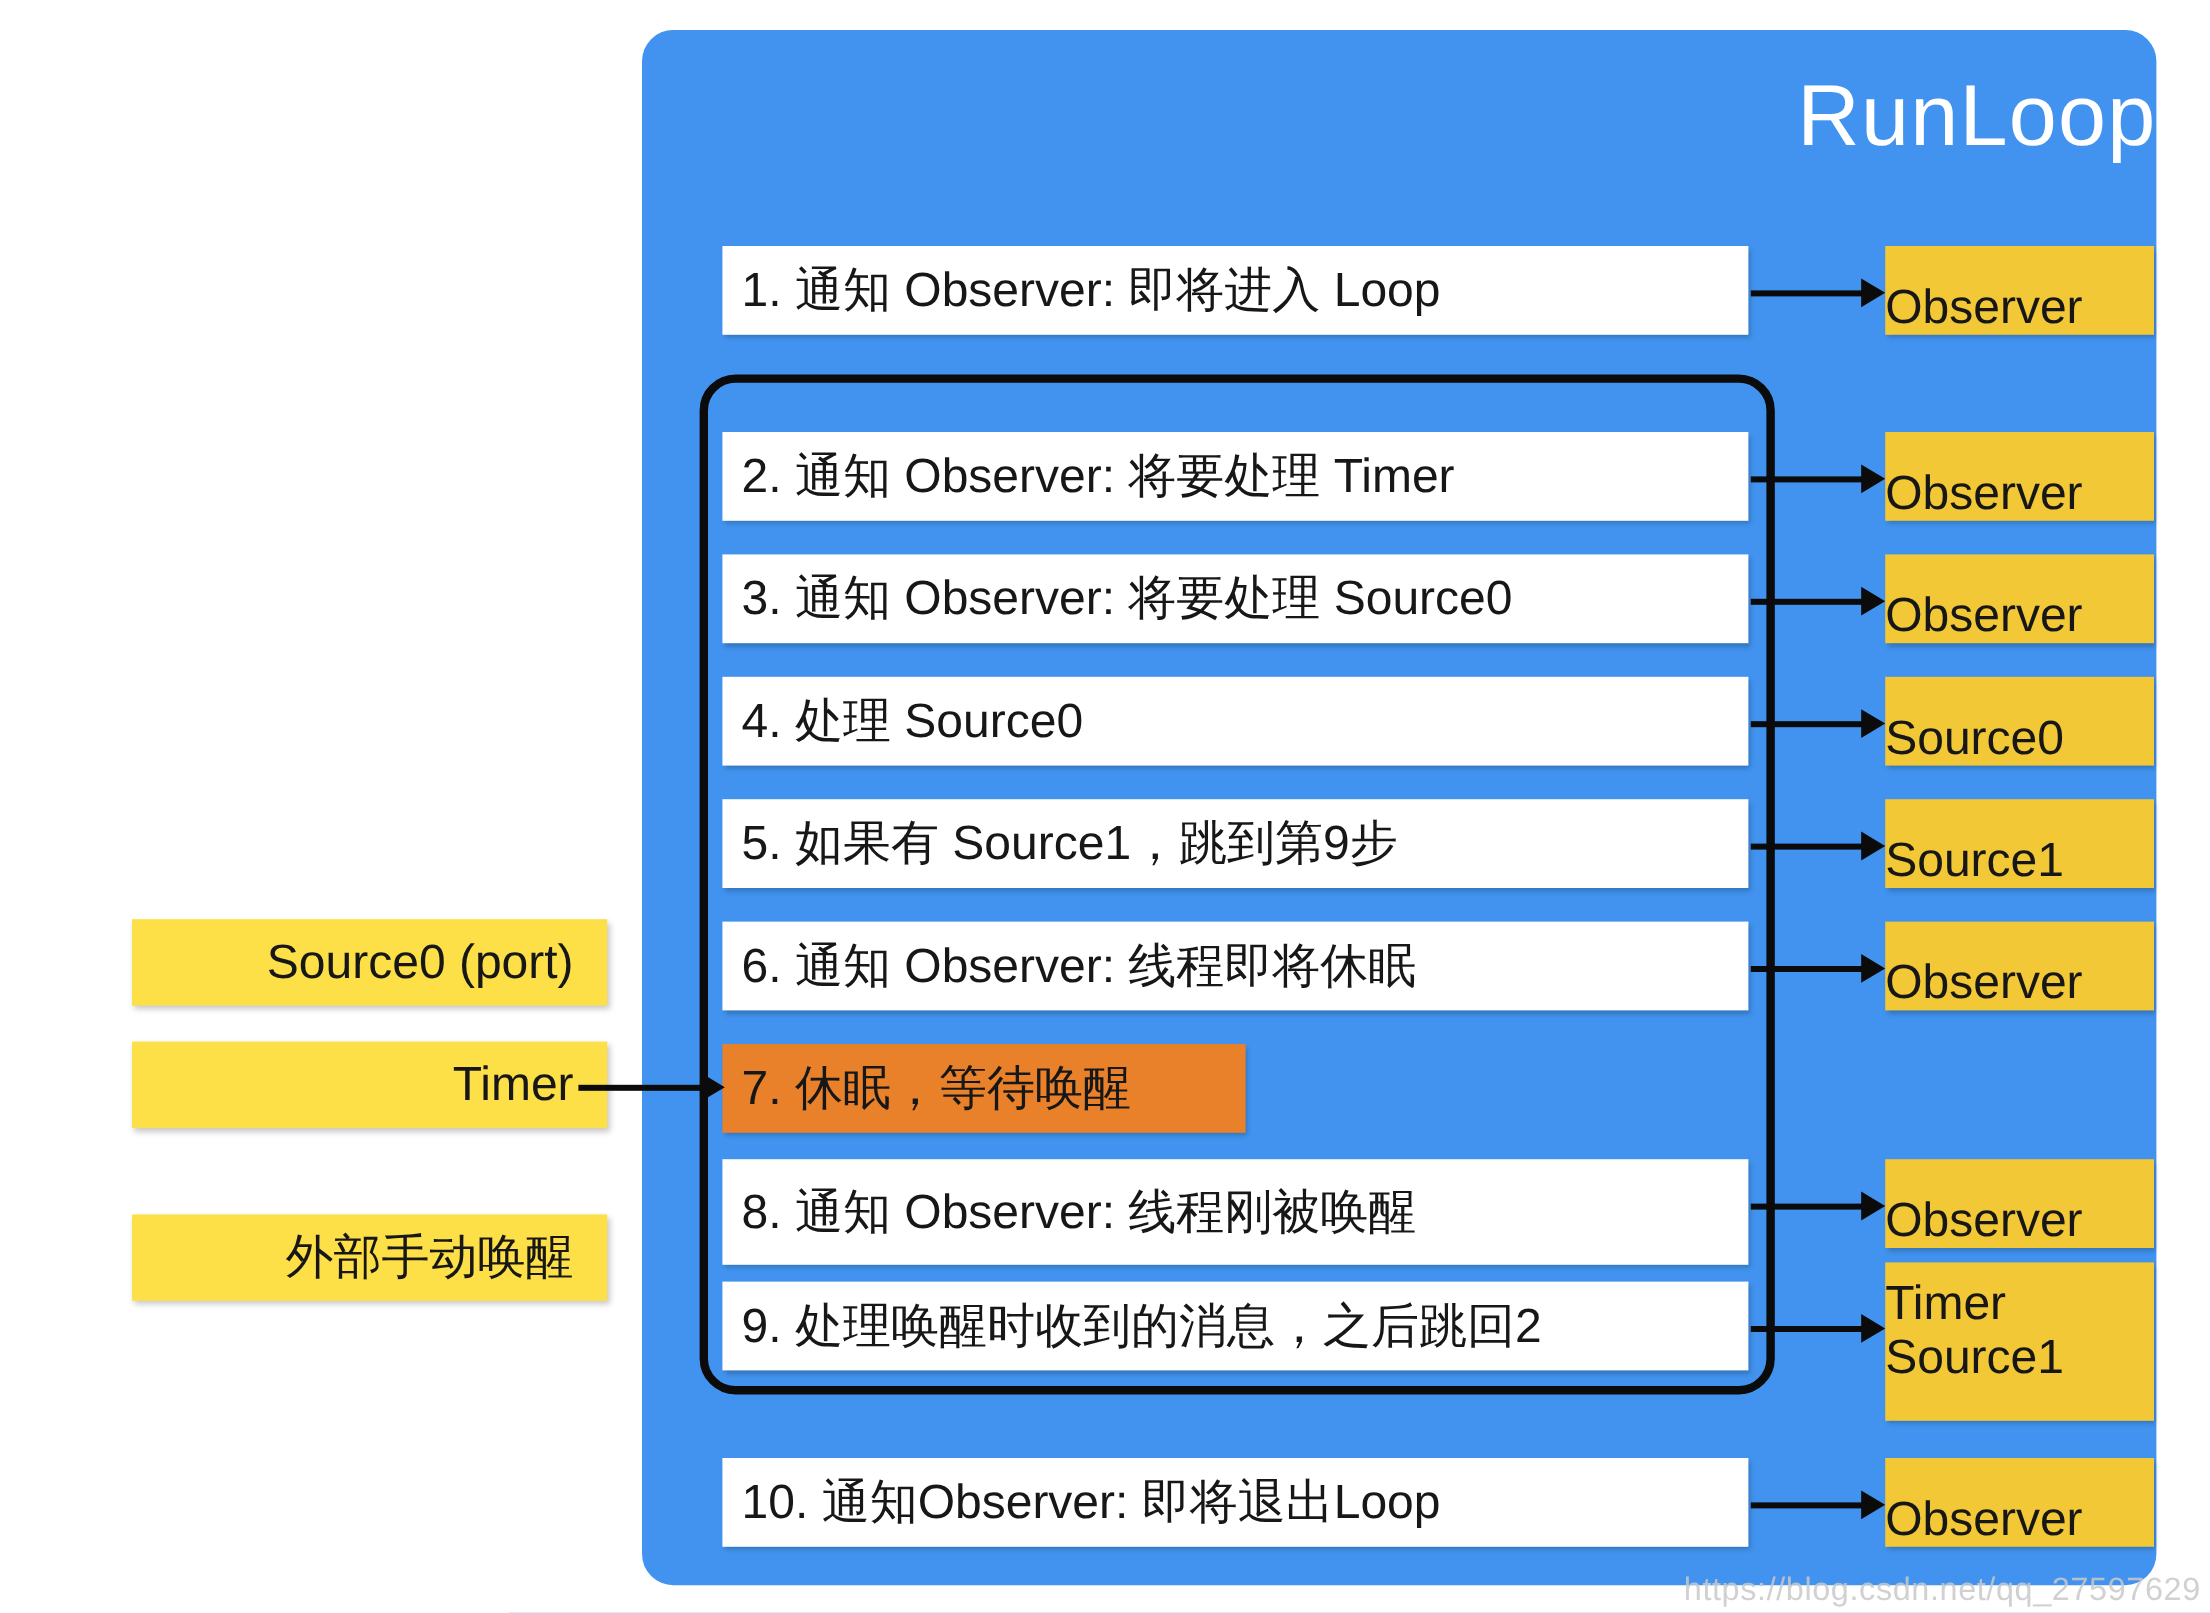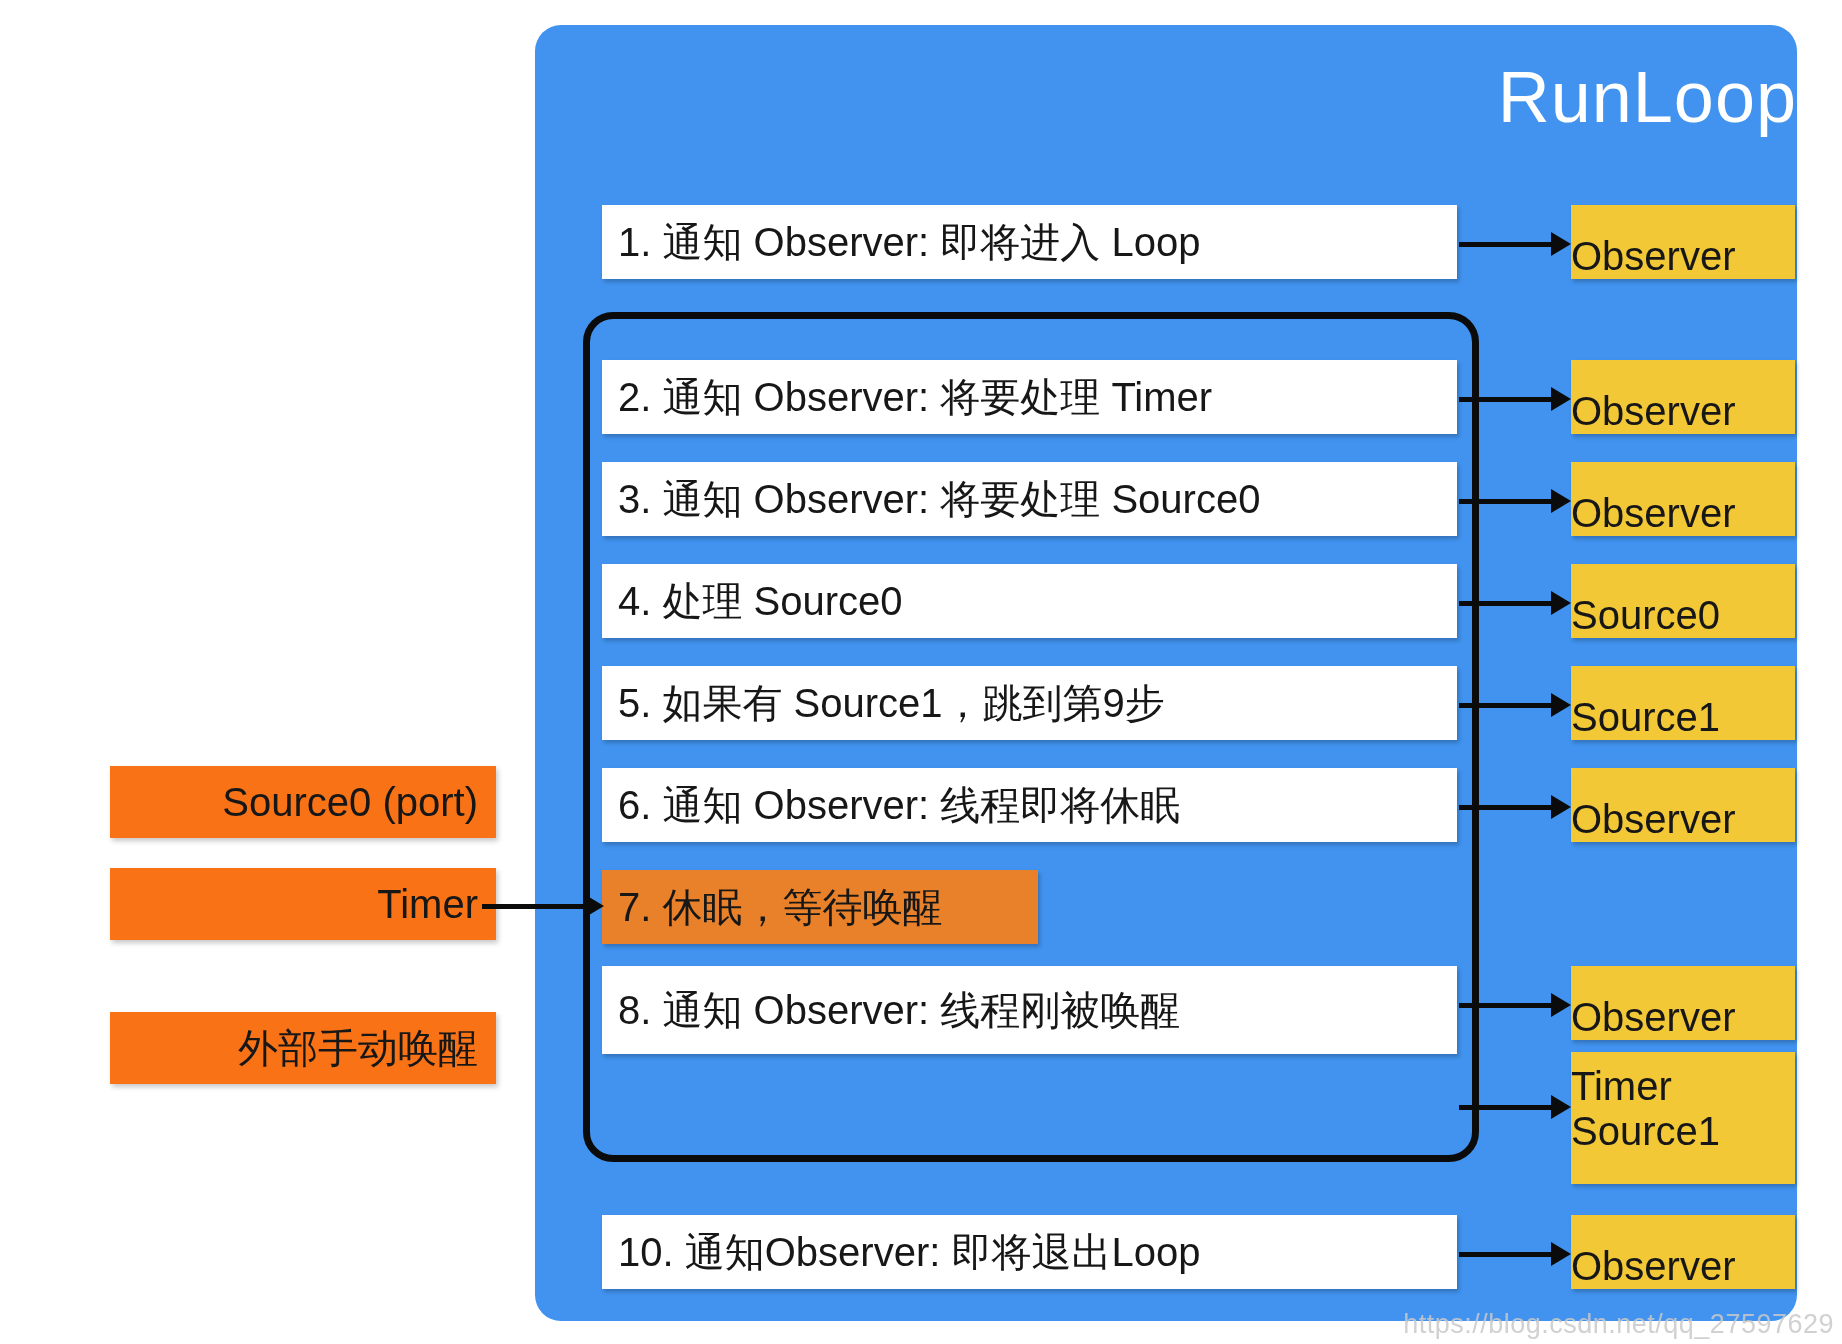--- a/index.html
+++ b/index.html
@@ -70,28 +70,28 @@
   }
   .tag.two-line{
     display:block;
     padding-top:12px;
   }
   .tag.two-line span{display:block;}
 
   
   .ltag{
     position:absolute;
-    background:#f97316;
+    background:#fde047;
     color:#171717;
     font-size:40px;
     line-height:1.1;
     display:flex;
     align-items:center;
     justify-content:flex-end;
-    padding-right:18px;
+    padding-right:28px;
     white-space:nowrap;
     box-shadow:2px 3px 5px rgba(0,0,0,0.22);
   }
 
   
   .arrow{position:absolute;height:0;}
   .arrow .shaft{
     position:absolute;left:0;top:0;height:5px;background:#0b0b0b;
   }
   .arrow .head{
@@ -148,20 +148,23 @@
   </div>
 
   <div class="step highlight" style="left:602px;top:870px;width:436px;height:74px;">
     <span>7. 休眠，等待唤醒</span>
   </div>
 
   <div class="step" style="left:602px;top:966px;width:855px;height:88px;">
     <span>8. 通知 Observer: 线程刚被唤醒</span>
   </div>
 
+  <div class="step" style="left:602px;top:1068px;width:855px;height:74px;">
+    <span>9. 处理唤醒时收到的消息，之后跳回2</span>
+  </div>
 
   <div class="step" style="left:602px;top:1215px;width:855px;height:74px;">
     <span>10. 通知Observer: 即将退出Loop</span>
   </div>
 
   <div class="tag" style="left:1571px;top:205px;width:224px;height:74px;">
     <span>Observer</span>
   </div>
 
   <div class="tag" style="left:1571px;top:360px;width:224px;height:74px;">

